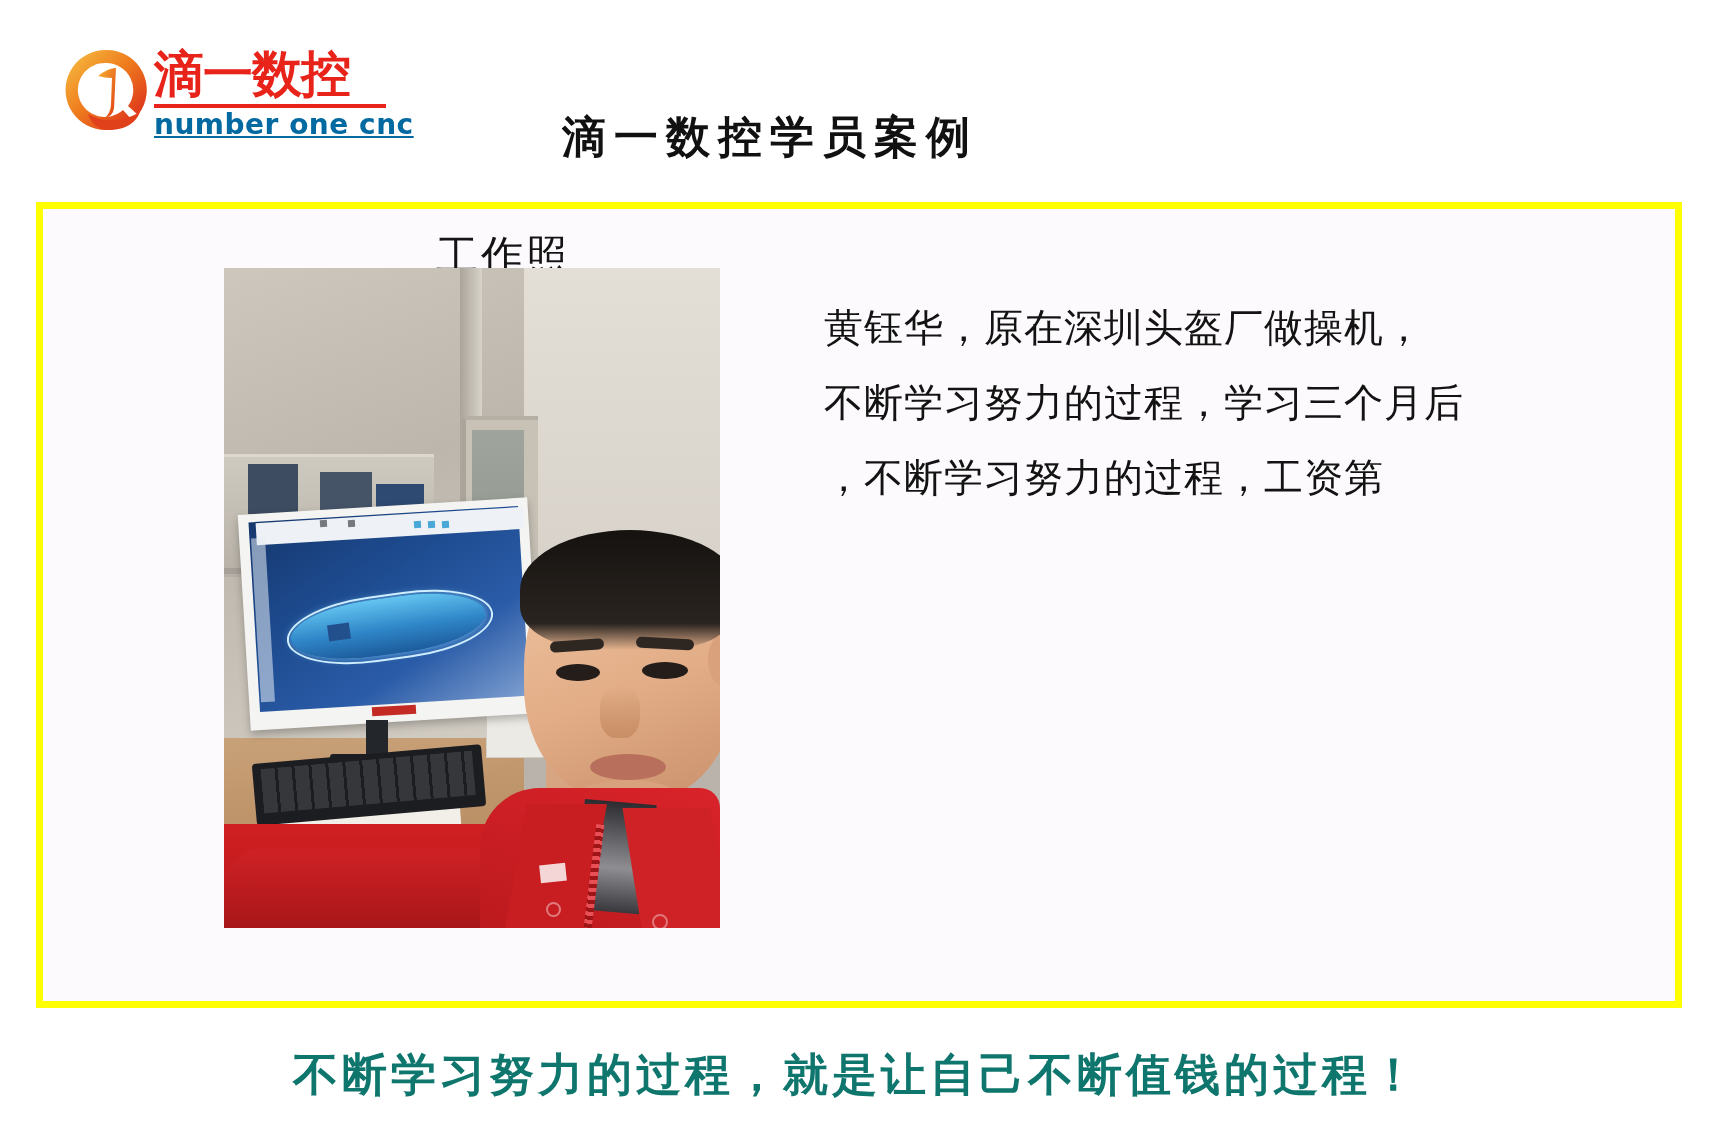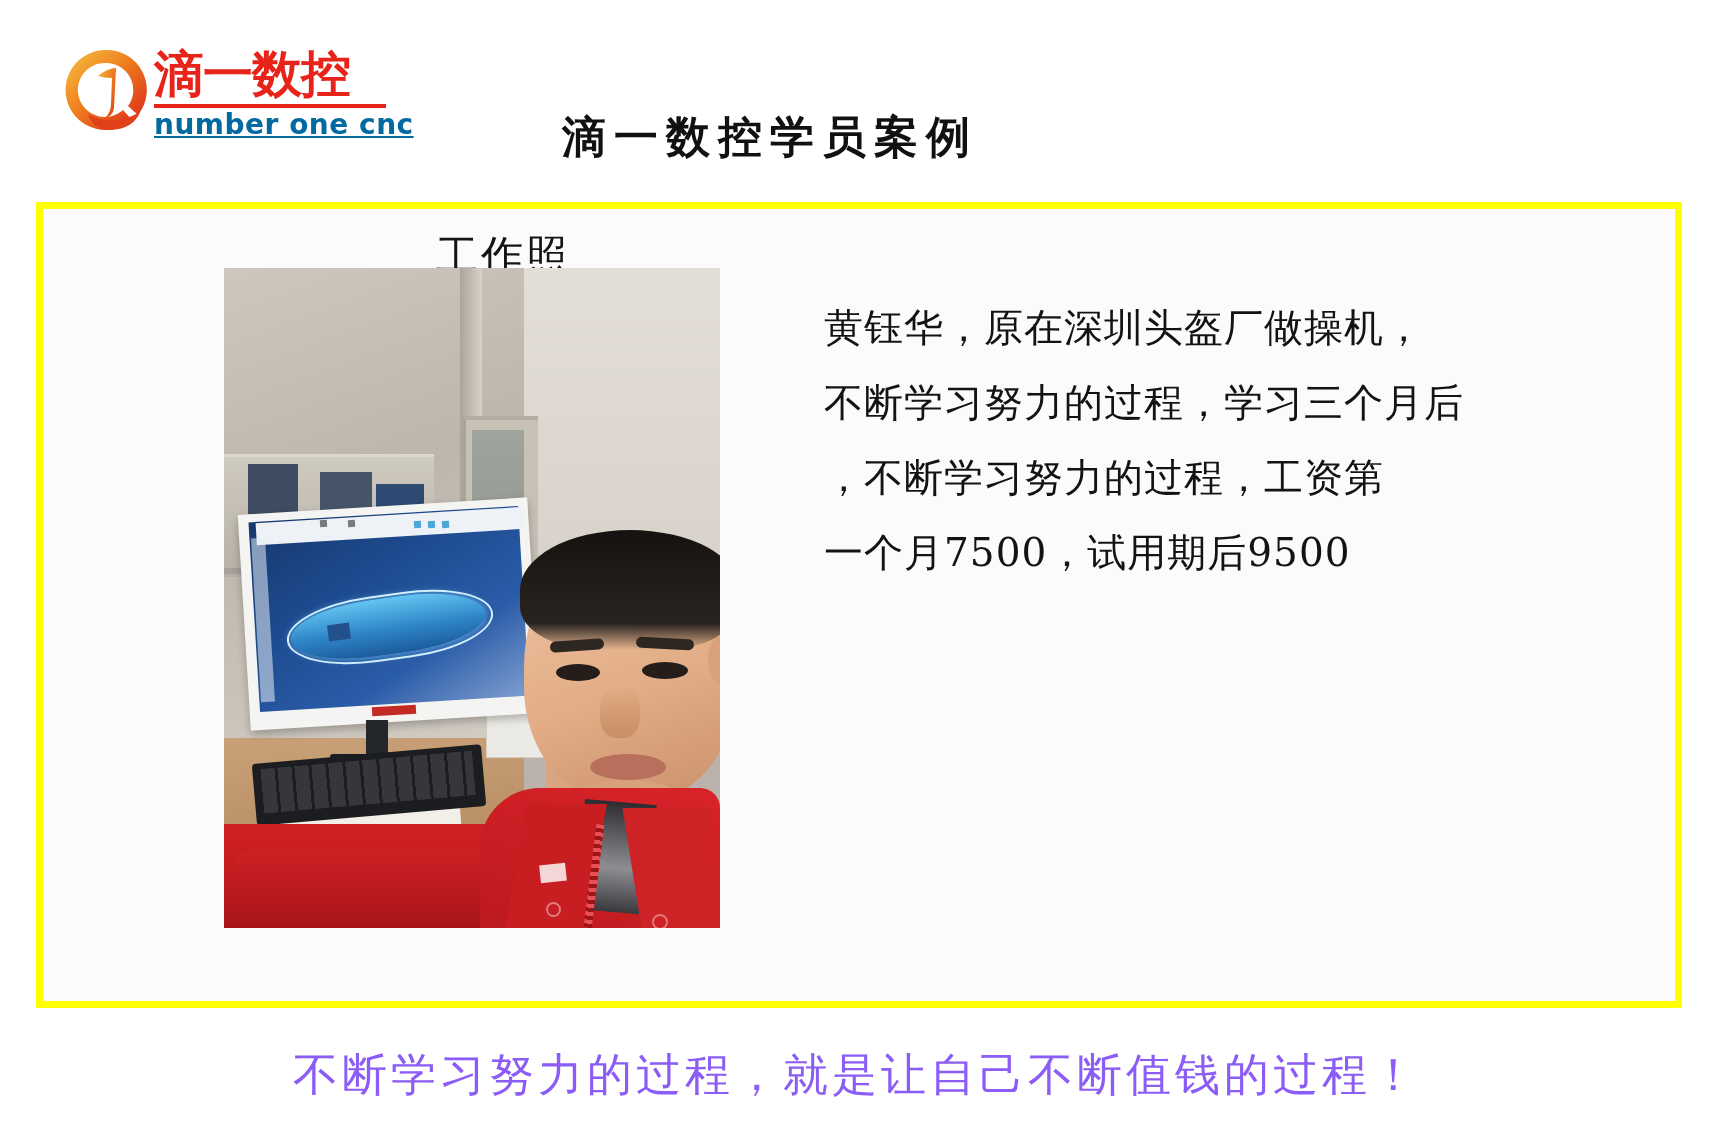--- a/index.html
+++ b/index.html
@@ -395,24 +395,24 @@
     white-space: nowrap;
   }
 
   
   #slogan {
     position: absolute;
     left: 0;
     top: 1045px;
     width: 1713px;
     text-align: center;
-    color: #8b5cf6;
+    color: #0f766e;
     font-family: "DejaVu Serif", serif;
     font-size: 45px;
-    font-weight: normal;
+    font-weight: bold;
     letter-spacing: 4px;
     white-space: nowrap;
   }
 </style>
 </head>
 <body>
 
 <div id="logo-block">
   <svg id="logo-mark" viewBox="0 0 96 96">
     <defs>
@@ -501,16 +501,15 @@
   <div class="ph-layer ph-zipper"></div>
   <div class="ph-layer ph-jacket-logo"></div>
   <div class="ph-layer ph-snap1"></div>
   <div class="ph-layer ph-snap2"></div>
 </div>
 
 <div id="case-text">
   <div class="case-line">黄钰华，原在深圳头盔厂做操机，</div>
   <div class="case-line">不断学习努力的过程，学习三个月后</div>
   <div class="case-line">，不断学习努力的过程，工资第</div>
-  <div class="case-line">一个月7500，试用期后9500</div>
 </div>
 
 <div id="slogan">不断学习努力的过程，就是让自己不断值钱的过程！</div>
 
 </body></html>

